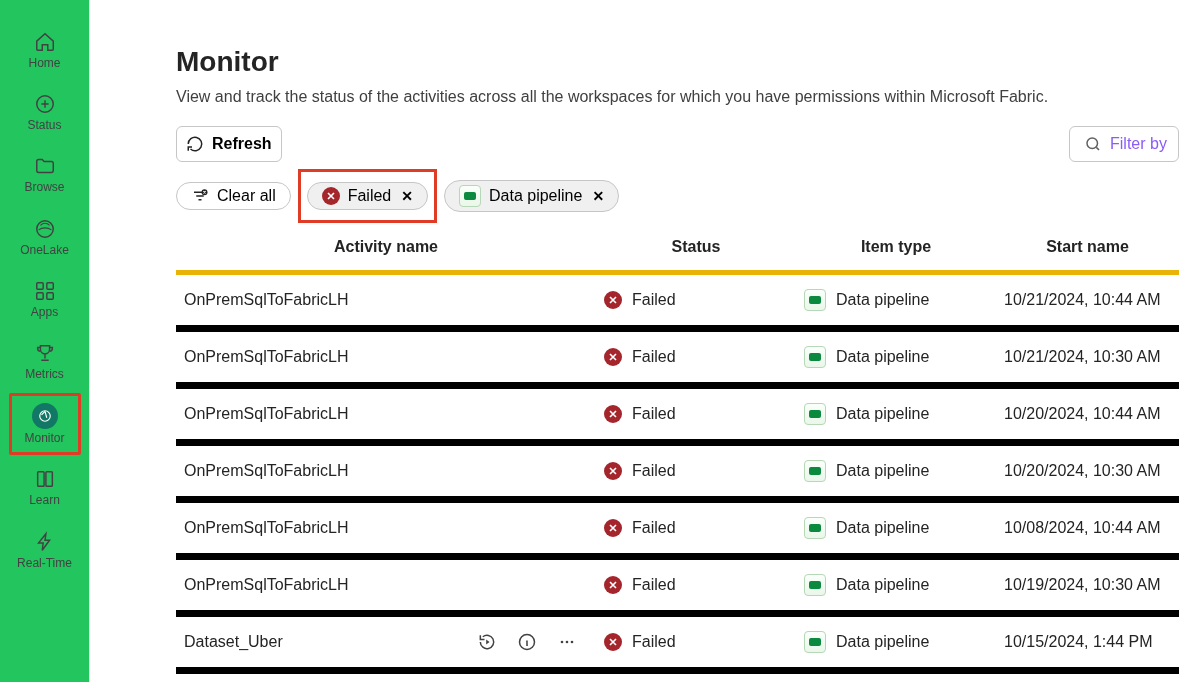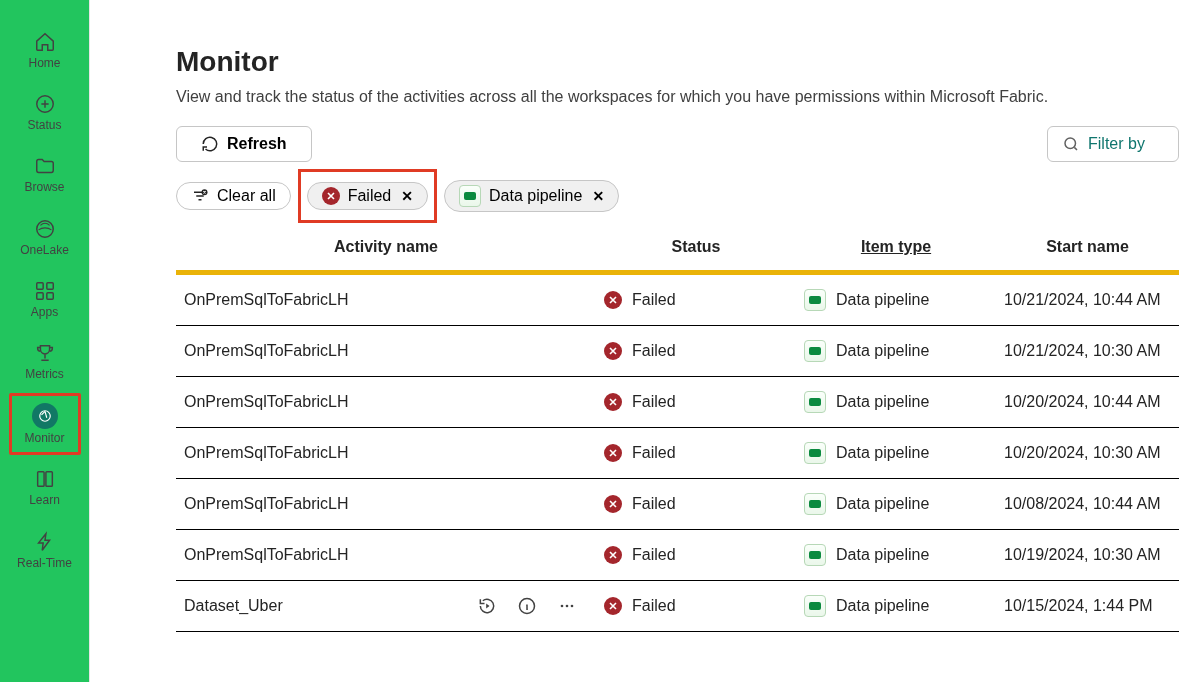--- a/index.html
+++ b/index.html
@@ -92,36 +92,36 @@
       gap: 12px;
       margin-bottom: 18px;
     }
     .btn-refresh {
       display: inline-flex;
       align-items: center;
       gap: 8px;
       border: 1px solid #c6c6c6;
       background: #fff;
       border-radius: 6px;
-      padding: 8px 24px;
+      padding: 8px 9px;
       font-size: 16px;
       font-weight: 600;
       cursor: pointer;
     }
     .filter-search {
       margin-left: auto;
       border: 1px solid #c6c6c6;
       border-radius: 6px;
       padding: 8px 14px;
       display: inline-flex;
       align-items: center;
       gap: 8px;
       font-size: 16px;
-      color: #0f766e;
-      width: 132px;
+      color: #8b5cf6;
+      width: 110px;
       overflow: hidden;
       white-space: nowrap;
     }
     
     .chips-row {
       display: flex;
       align-items: center;
       gap: 16px;
       margin-bottom: 16px;
     }
@@ -188,27 +188,27 @@
     }
     .table thead th {
       text-align: center;
       font-size: 16px;
       font-weight: 700;
       padding: 10px 8px 14px;
       border-bottom: 5px solid #eab308;
     }
     .table tbody td {
       padding: 14px 8px;
-      border-bottom: 1px solid #000000;
+      border-bottom: 7px solid #000000;
       font-size: 16px;
       vertical-align: middle;
     }
     .col-activity { width: 420px; }
     .col-status   { width: 200px; }
-    .col-itemtype { width: 200px; text-decoration: underline; }
+    .col-itemtype { width: 200px; }
     .col-start    { }
     .cell-flex {
       display: flex;
       align-items: center;
       gap: 10px;
     }
     .row-actions {
       display: inline-flex;
       gap: 18px;
       margin-left: auto;

